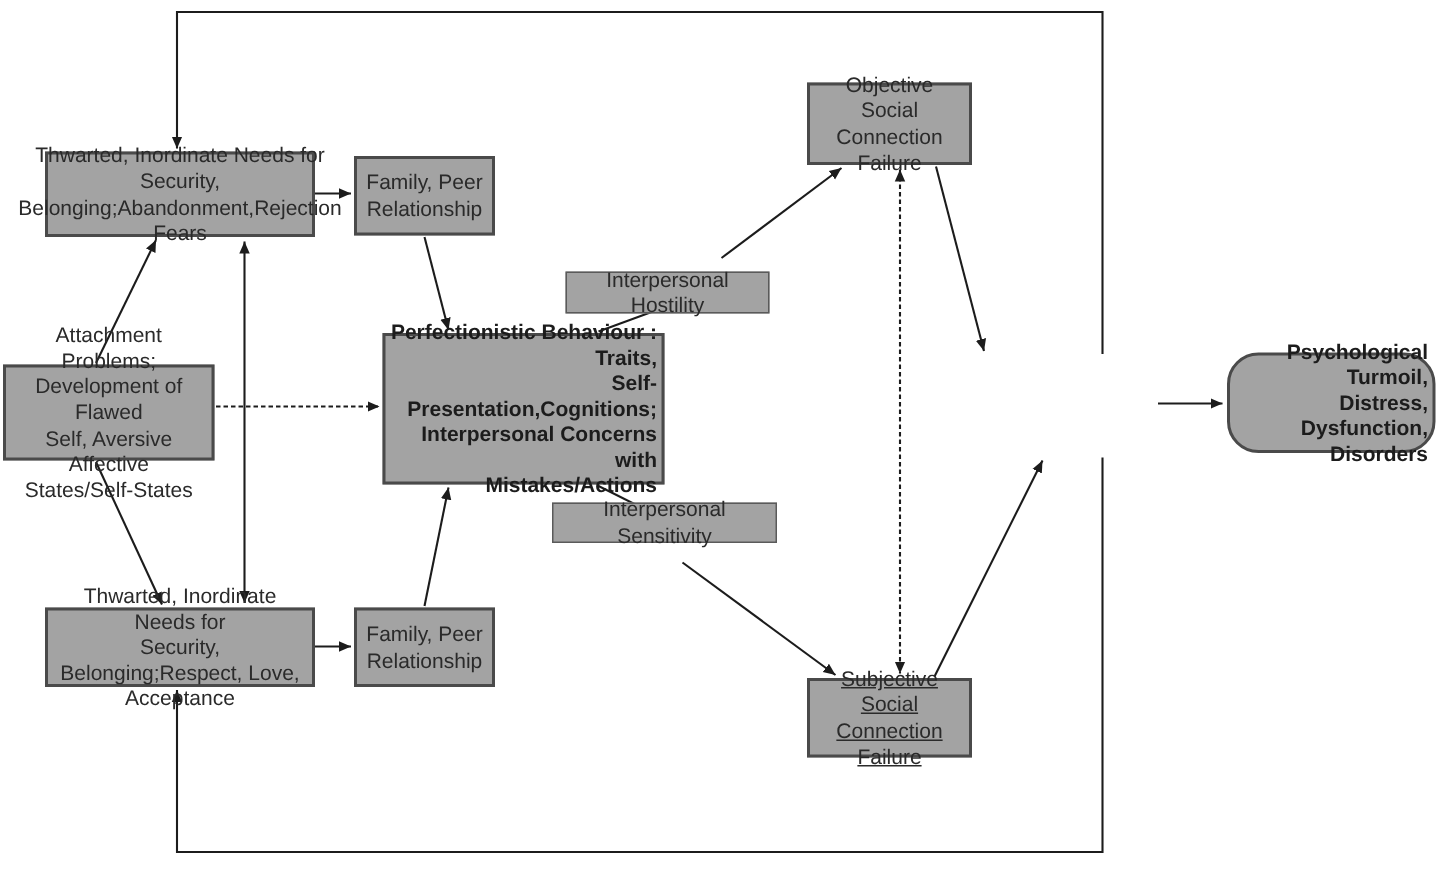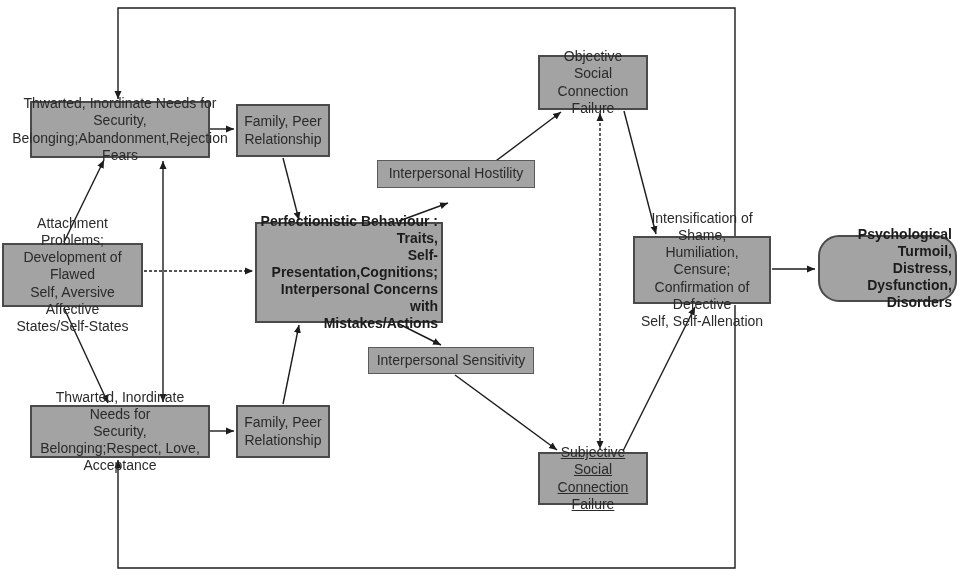--- a/index.html
+++ b/index.html
@@ -67,42 +67,38 @@
 Security,
 Belonging;Abandonment,Rejection
 Fears</div>
 
   <div class="node" style="left:236px; top:104px; width:94px; height:53px;">Family, Peer
 Relationship</div>
 
   <div class="node" style="left:538px; top:55px; width:110px; height:55px;">Objective Social
 Connection Failure</div>
 
-  <div class="node thin" style="left:377px; top:160px; width:158px; height:28px;">Interpersonal Hostility</div>
+  <div class="node thin" style="left:377px; top:181px; width:136px; height:28px;">Interpersonal Hostility</div>
 
   <div class="node" style="left:2px; top:243px; width:141px; height:64px;">Attachment Problems;
 Development of Flawed
 Self, Aversive Affective
 States/Self-States</div>
 
   <div class="node bold" style="left:255px; top:222px; width:188px; height:101px;">Perfectionistic Behaviour : Traits,
 Self-Presentation,Cognitions;
 Interpersonal Concerns with
 Mistakes/Actions</div>
 
-  <div class="node" style="left:633px; top:236px; width:138px; height:68px;">Intensification of Shame,
-Humiliation, Censure;
-Confirmation of Defective
-Self, Self-Allenation</div>
 
   <div class="node bold" style="left:818px; top:235px; width:139px; height:67px;border-radius:21px;">Psychological Turmoil,
 Distress, Dysfunction,
 Disorders</div>
 
-  <div class="node thin" style="left:368px; top:347px; width:166px; height:27px;">Interpersonal Sensitivity</div>
+  <div class="node thin" style="left:368px; top:335px; width:150px; height:27px;">Interpersonal Sensitivity</div>
 
   <div class="node" style="left:30px; top:405px; width:180px; height:53px;">Thwarted, Inordinate Needs for
 Security, Belonging;Respect, Love,
 Acceptance</div>
 
   <div class="node" style="left:236px; top:405px; width:94px; height:53px;">Family, Peer
 Relationship</div>
 
   <div class="node" style="left:538px; top:452px; width:110px; height:53px;text-decoration:underline;">Subjective Social
 Connection Failure</div>

